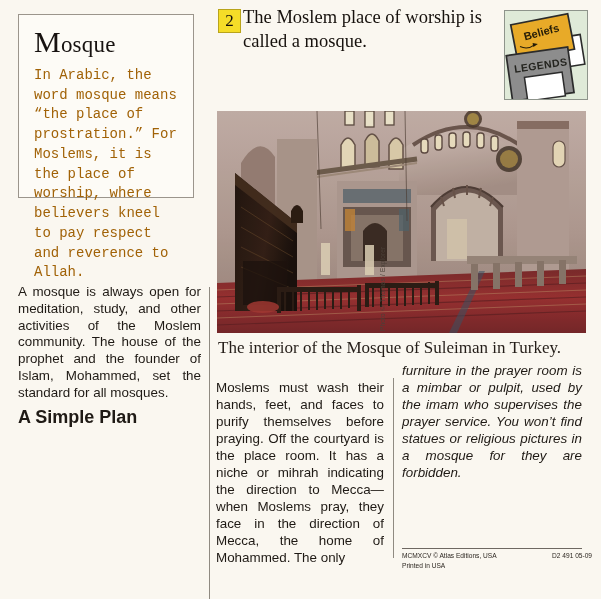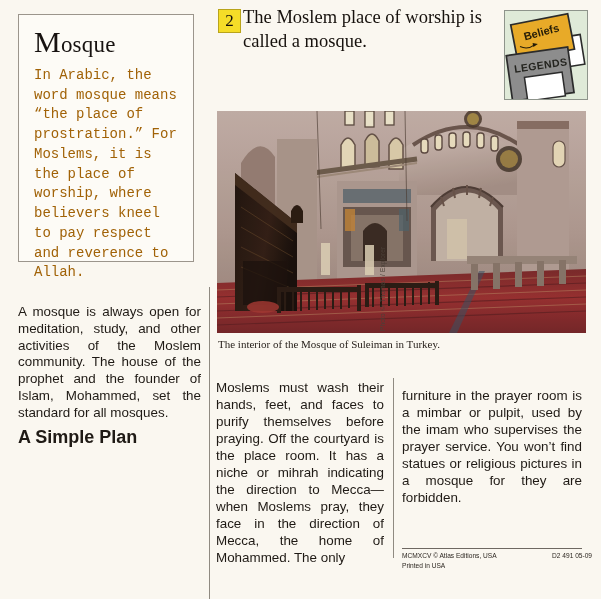--- a/index.html
+++ b/index.html
@@ -21,21 +21,21 @@
     height: 599px;
     background: #faf7f0;
   }
 
   
   .title-box {
     position: absolute;
     left: 18px;
     top: 14px;
     width: 176px;
-    height: 248px;
+    height: 184px;
     border: 1px solid #9b958c;
     background: #fdfbf6;
     box-sizing: border-box;
     padding: 12px 13px 24px 15px;
   }
   .title-heading {
     font-family: "Liberation Serif", serif;
     font-size: 23px;
     line-height: 1;
     color: #171210;
@@ -137,21 +137,21 @@
     justify-content: flex-start;
     padding-top: 2px;
     box-sizing: border-box;
   }
   .photo-caption {
     position: absolute;
     left: 218px;
     top: 338px;
     width: 380px;
     font-family: "Liberation Serif", serif;
-    font-size: 11px;
+    font-size: 17px;
     color: #241d18;
     line-height: 1.2;
   }
 
   
   .v-divider {
     position: absolute;
     width: 1px;
     background: #8f8a81;
   }
@@ -161,45 +161,46 @@
   
   .col {
     position: absolute;
     font-family: "Liberation Sans", sans-serif;
     color: #1f1a15;
     text-align: justify;
   }
   .col p { margin: 0; }
   .col-left {
     left: 18px;
-    top: 304px;
+    top: 284px;
     width: 183px;
     font-size: 13.4px;
     line-height: 1.255;
   }
   .col-sub {
     font-weight: bold;
     font-size: 18px;
     margin-top: 4px !important;
     margin-bottom: 1px !important;
     text-align: left;
   }
   .col-mid {
     left: 216px;
     top: 380px;
     width: 168px;
     font-size: 13.4px;
     line-height: 1.265;
   }
   .col-right {
     left: 402px;
-    top: 388px;
+    top: 363px;
     width: 180px;
     font-size: 13.4px;
     line-height: 1.265;
+    font-style: italic;
   }
 
   
   .footer-rule {
     position: absolute;
     left: 402px;
     top: 548px;
     width: 180px;
     height: 1px;
     background: #6e6862;

